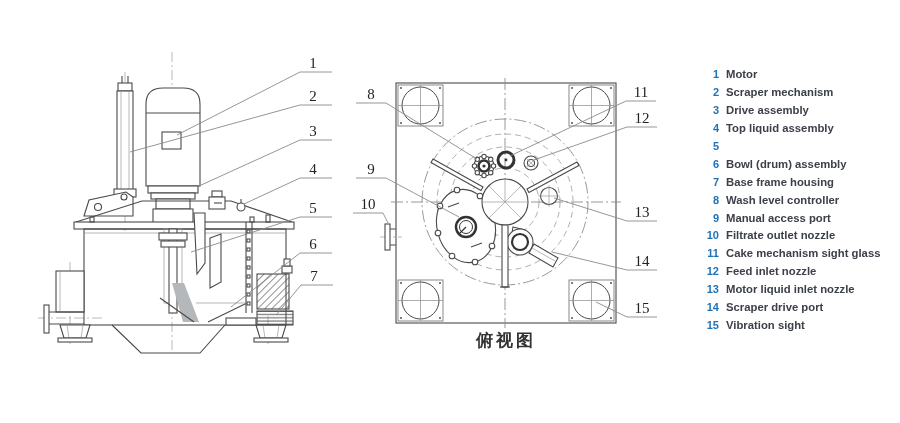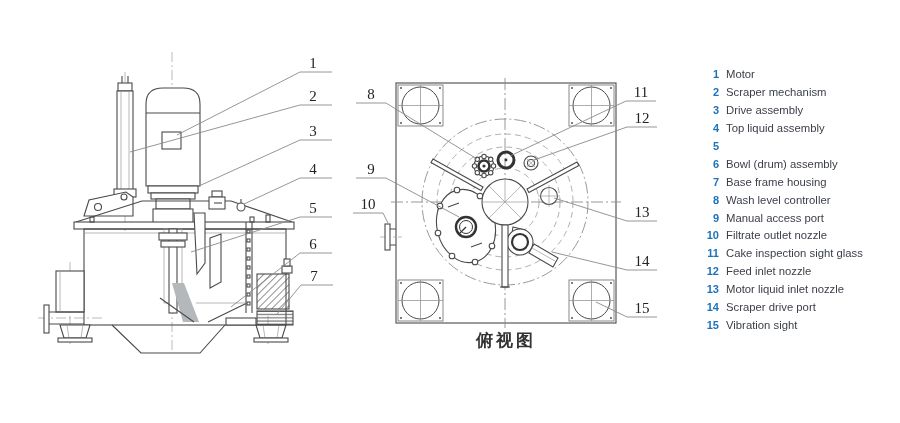--- a/index.html
+++ b/index.html
@@ -14,21 +14,21 @@
   svg .cl{stroke:#a8a8a8;stroke-width:.8;fill:none;stroke-dasharray:10 3 2 3;}
   svg .dash{stroke:#9a9a9a;stroke-width:.8;fill:none;stroke-dasharray:6 4;}
   svg .dashdot{stroke:#8d8d8d;stroke-width:.9;fill:none;stroke-dasharray:12 3 2 3;}
   svg .leader{stroke:#8a8a8a;stroke-width:.9;fill:none;}
   svg .dark{stroke:#333;fill:none;}
   svg text.num{font-family:"Liberation Serif",serif;font-size:15px;fill:#222;}
   svg text.caption{font-family:"Liberation Serif",serif;font-size:17px;fill:#333;letter-spacing:3px;font-weight:bold;}
   .legend{position:absolute;left:703px;top:68px;width:190px;}
   .legend-row{display:flex;align-items:baseline;height:17.95px;}
   .legend-num{width:16px;text-align:right;font-size:11px;font-weight:bold;color:var(--color-accent_blue,#1d72b8);flex:none;}
-  .legend-label{margin-left:7px;font-size:11.3px;color:var(--color-label_text,#3c4049);white-space:nowrap;}
+  .legend-label{margin-left:7px;font-size:11.3px;color:var(--color-label_text,#3c4049);white-space:nowrap;font-weight:bold;}
 </style>
 </head>
 <body>
 
 <div class="stage">
 
 <svg width="900" height="423" viewBox="0 0 900 423">
   <defs>
     <pattern id="hatchDiag" width="5" height="5" patternUnits="userSpaceOnUse" patternTransform="rotate(45)">
       <line x1="0" y1="0" x2="0" y2="5" stroke="#555" stroke-width="1.3"></line>
@@ -310,21 +310,21 @@
   <div class="legend-row">
         <span class="legend-num">9</span>
         <span class="legend-label">Manual access port</span>
       </div>
   <div class="legend-row">
         <span class="legend-num">10</span>
         <span class="legend-label">Filtrate outlet nozzle</span>
       </div>
   <div class="legend-row">
         <span class="legend-num">11</span>
-        <span class="legend-label">Cake inspection sight glass</span>
+        <span class="legend-label">Cake mechanism sight glass</span>
       </div>
   <div class="legend-row">
         <span class="legend-num">12</span>
         <span class="legend-label">Feed inlet nozzle</span>
       </div>
   <div class="legend-row">
         <span class="legend-num">13</span>
         <span class="legend-label">Motor liquid inlet nozzle</span>
       </div>
   <div class="legend-row">

